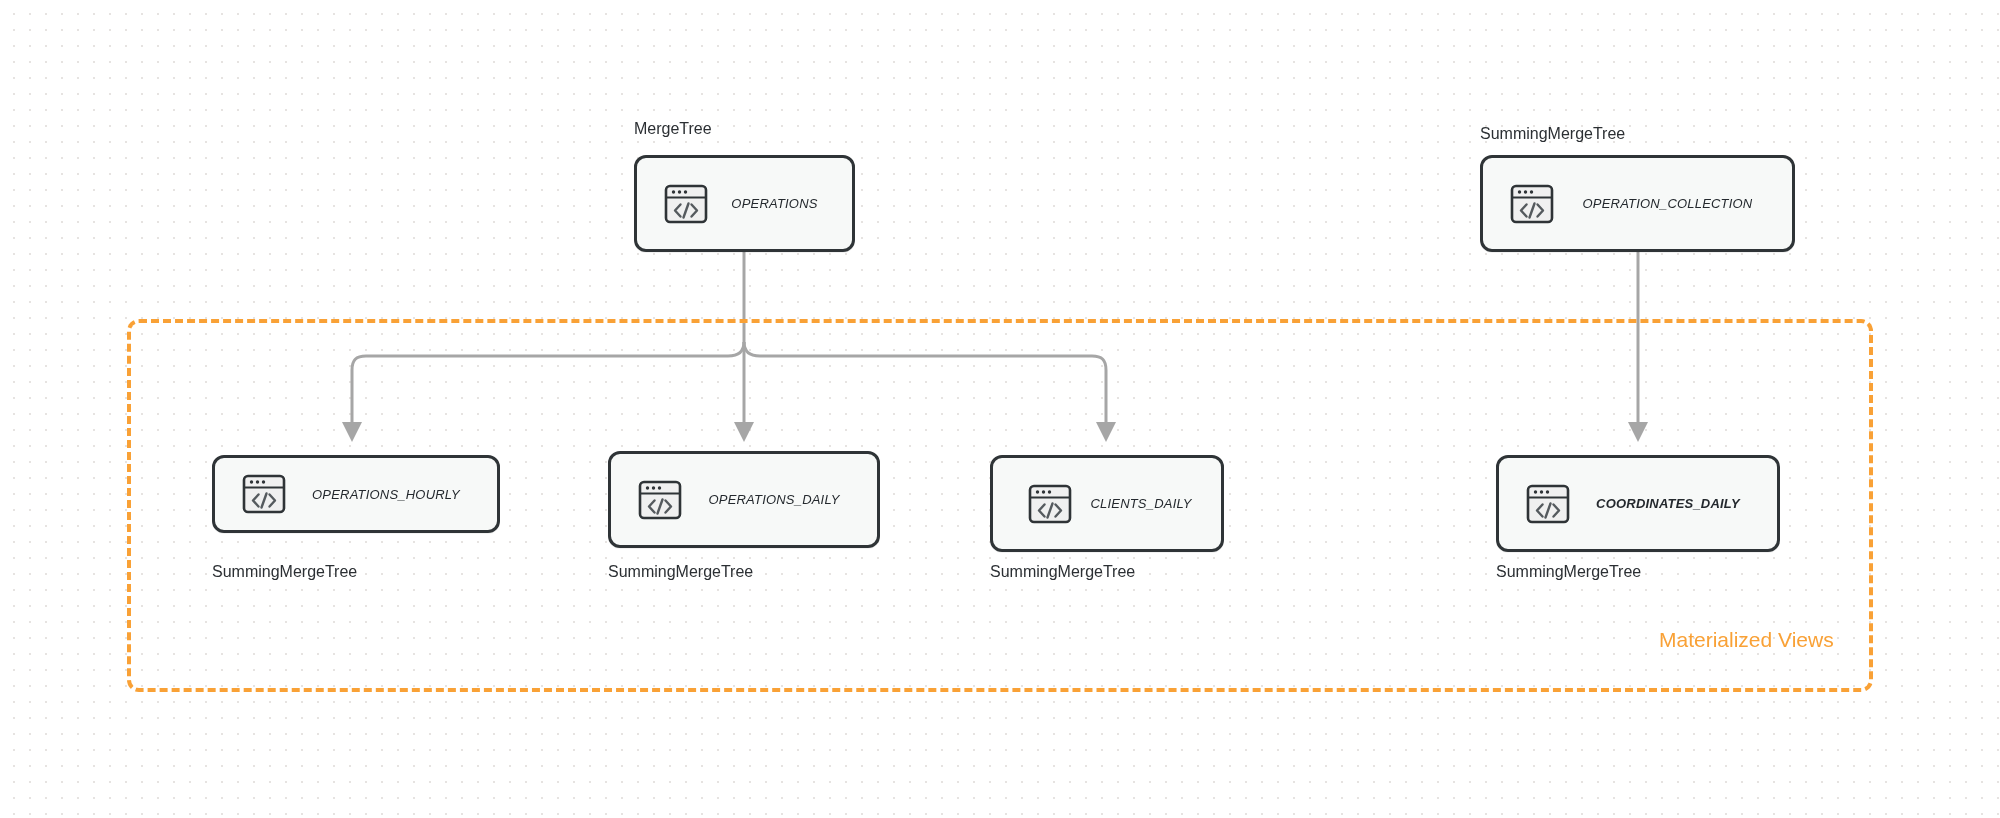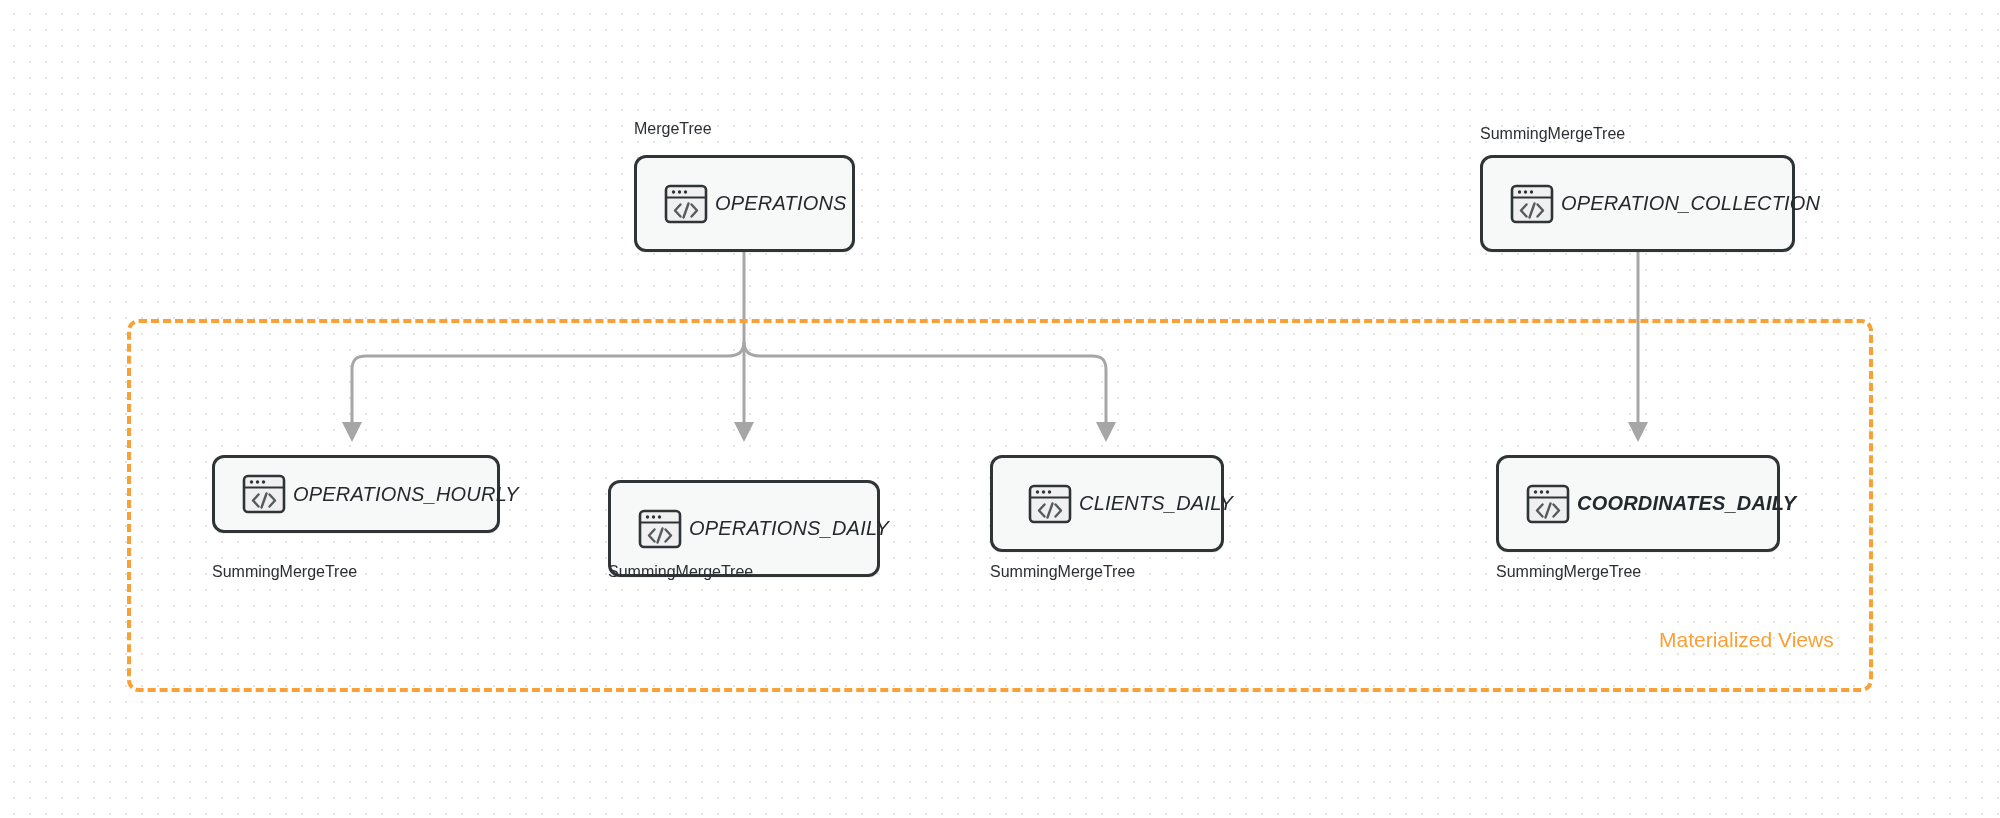--- a/index.html
+++ b/index.html
@@ -57,21 +57,21 @@
     flex:0 0 auto;
     margin-left:26px;
     width:46px; height:46px;
     display:block;
   }
   .node-title {
     flex:1 1 auto;
     text-align:center;
     padding:0 18px 0 6px;
     font-style:italic;
-    font-size:20px;
+    font-size:13px;
     color:#24292e;
     letter-spacing:.2px;
     white-space:nowrap;
   }
 
   
   .engine-label {
     position:absolute;
     font-size:16px;
     color:#2b2f33;
@@ -150,21 +150,21 @@
       <circle cx="16.5" cy="11" r="1.7" fill="#2F3437"></circle>
       <circle cx="22.5" cy="11" r="1.7" fill="#2F3437"></circle>
       <path d="M17.5 23.5 L12 29.5 L17.5 35.5" fill="none" stroke="#555A5E" stroke-width="2.4" stroke-linecap="round" stroke-linejoin="round"></path>
       <path d="M28.5 23.5 L34 29.5 L28.5 35.5" fill="none" stroke="#555A5E" stroke-width="2.4" stroke-linecap="round" stroke-linejoin="round"></path>
       <line x1="25.5" y1="22.5" x2="20.5" y2="36.5" stroke="#555A5E" stroke-width="2.4" stroke-linecap="round"></line>
     </svg>
     <span class="node-title">OPERATIONS_HOURLY</span>
   </div>
   <div class="engine-label" style="left:212px; top:563px; width:288px;">SummingMergeTree</div>
 
-  <div class="node" style="left:608px; top:480px; width:272px; height:97px;">
+  <div class="node" style="left:608px; top:451px; width:272px; height:97px;">
     <svg class="node-icon" viewBox="0 0 46 46">
       <rect x="3" y="5" width="40" height="36" rx="4" ry="4" fill="#F0F0F0" stroke="#2F3437" stroke-width="2.6"></rect>
       <line x1="3" y1="16.5" x2="43" y2="16.5" stroke="#2F3437" stroke-width="2.2"></line>
       <circle cx="10.5" cy="11" r="1.7" fill="#2F3437"></circle>
       <circle cx="16.5" cy="11" r="1.7" fill="#2F3437"></circle>
       <circle cx="22.5" cy="11" r="1.7" fill="#2F3437"></circle>
       <path d="M17.5 23.5 L12 29.5 L17.5 35.5" fill="none" stroke="#555A5E" stroke-width="2.4" stroke-linecap="round" stroke-linejoin="round"></path>
       <path d="M28.5 23.5 L34 29.5 L28.5 35.5" fill="none" stroke="#555A5E" stroke-width="2.4" stroke-linecap="round" stroke-linejoin="round"></path>
       <line x1="25.5" y1="22.5" x2="20.5" y2="36.5" stroke="#555A5E" stroke-width="2.4" stroke-linecap="round"></line>
     </svg>

